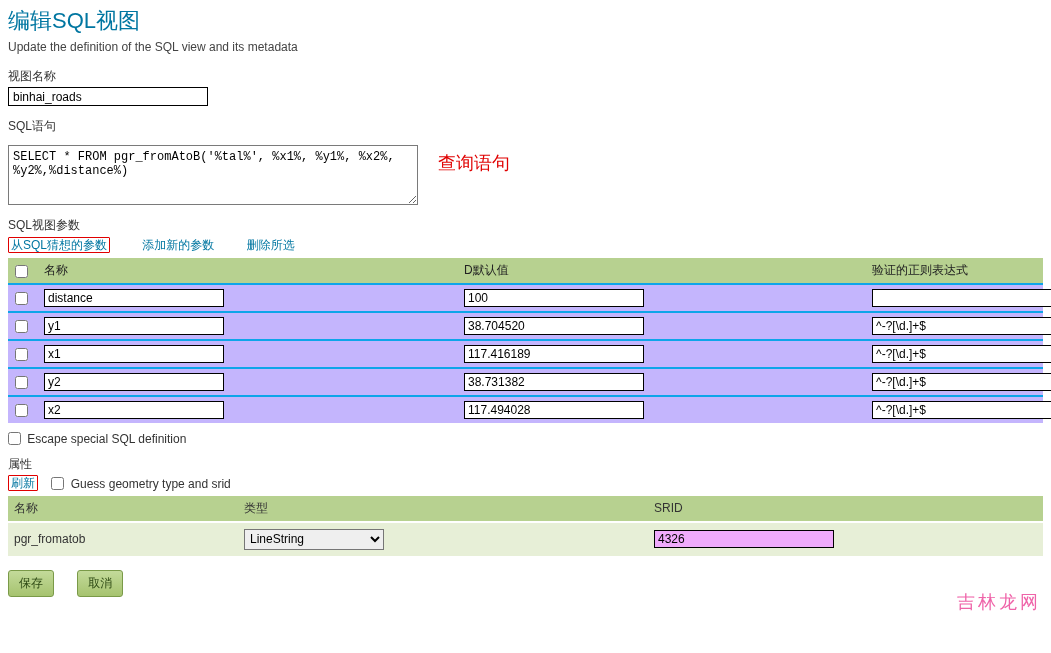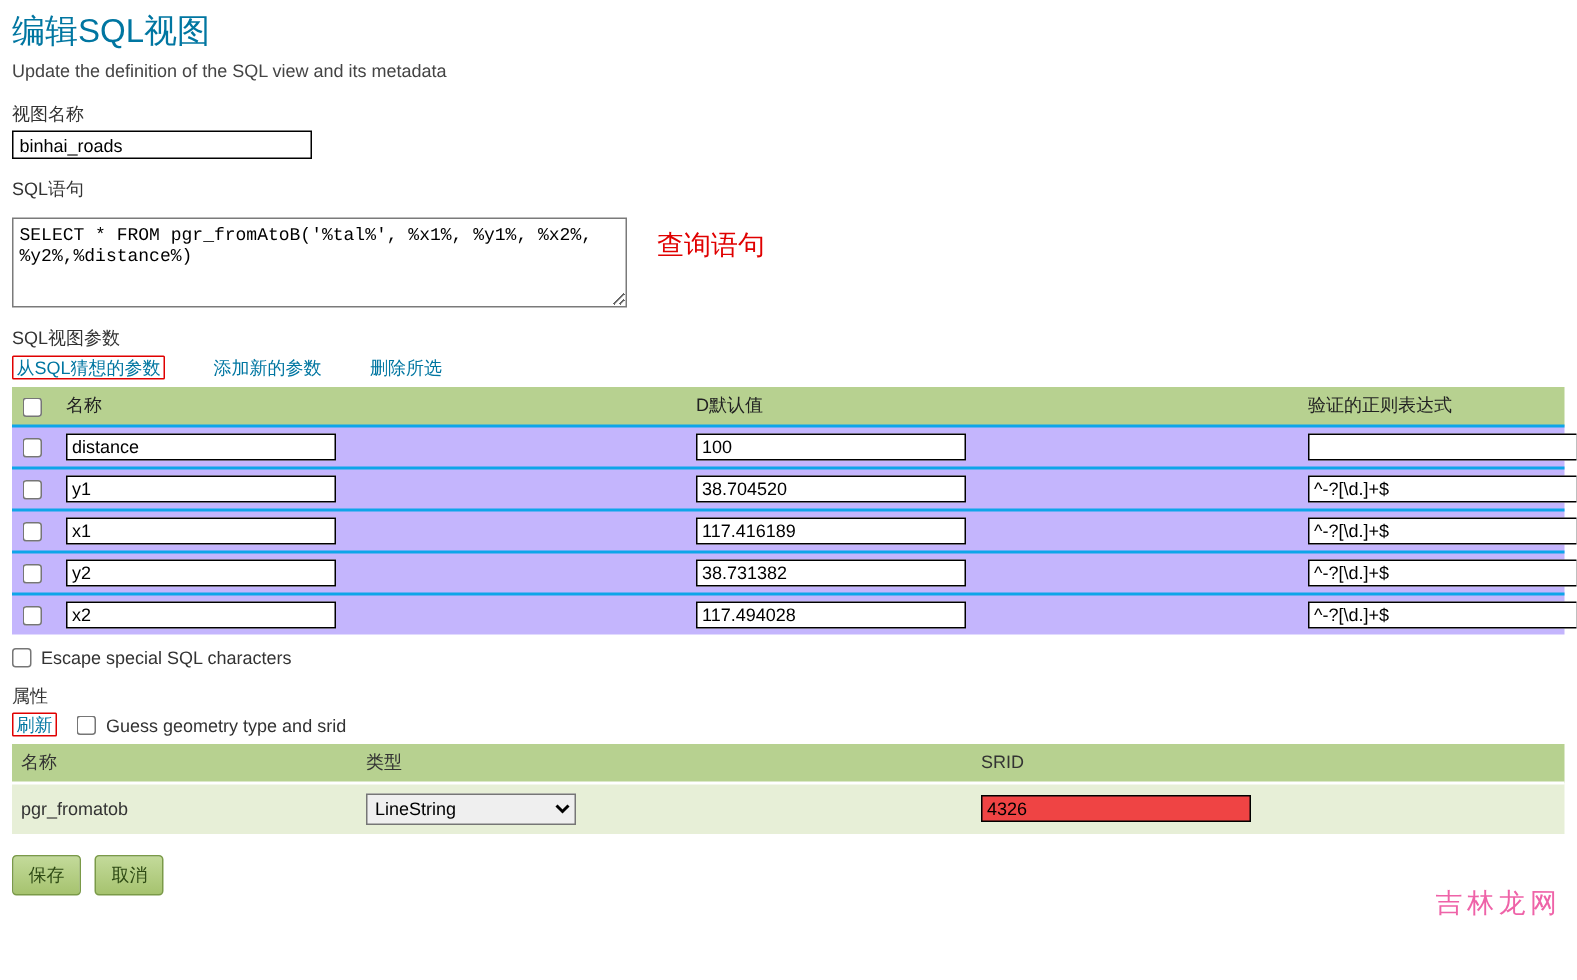--- a/index.html
+++ b/index.html
@@ -114,38 +114,38 @@
   table.attrs select {
     font-size: 12px;
     padding: 1px;
     width: 140px;
     height: 21px;
     border: 1px solid #767676;
     background: #efefef;
   }
   table.attrs input[type="text"] {
     border: 1px solid #000;
-    background: #ef4444;
+    background: #f0abfc;
     font-size: 12px;
     padding: 1px 3px;
     height: 18px;
     width: 180px;
   }
   .button-row { margin-top: 14px; }
   .btn {
     display: inline-block;
     background: #a6c36f;
     background: linear-gradient(#c3da9a, #a6c36f);
     border: 1px solid #7a9a48;
     border-radius: 3px;
     color: #2e4a14;
     font-size: 12px;
     padding: 4px 10px;
     cursor: pointer;
-    margin-right: 6px;
+    margin-right: 20px;
   }
   .watermark {
     position: absolute;
     right: 10px;
     top: 590px;
     color: #ec4899;
     font-size: 18px;
     font-family: "Microsoft YaHei", sans-serif;
     letter-spacing: 3px;
     opacity: 0.85;
@@ -220,21 +220,21 @@
         <td class="cb"><input type="checkbox" style=""></td>
         <td><input type="text" value="x2" style=""></td>
         <td><input type="text" value="117.494028" style=""></td>
         <td><input type="text" value="^-?[\d.]+$" style=""></td>
       </tr>
     </tbody>
 </table>
 
 <div class="escape-row">
   <input type="checkbox" id="esc" style="">
-  <label for="esc">Escape special SQL characters</label>
+  <label for="esc">Escape special SQL definition</label>
 </div>
 
 <div class="attr-header">属性</div>
 <div class="guess-row">
   <a href="#" class="link redbox">刷新</a>
   &nbsp;&nbsp;
   <input type="checkbox" id="guessgeom" style="">
   <label for="guessgeom">Guess geometry type and srid</label>
 </div>
 

